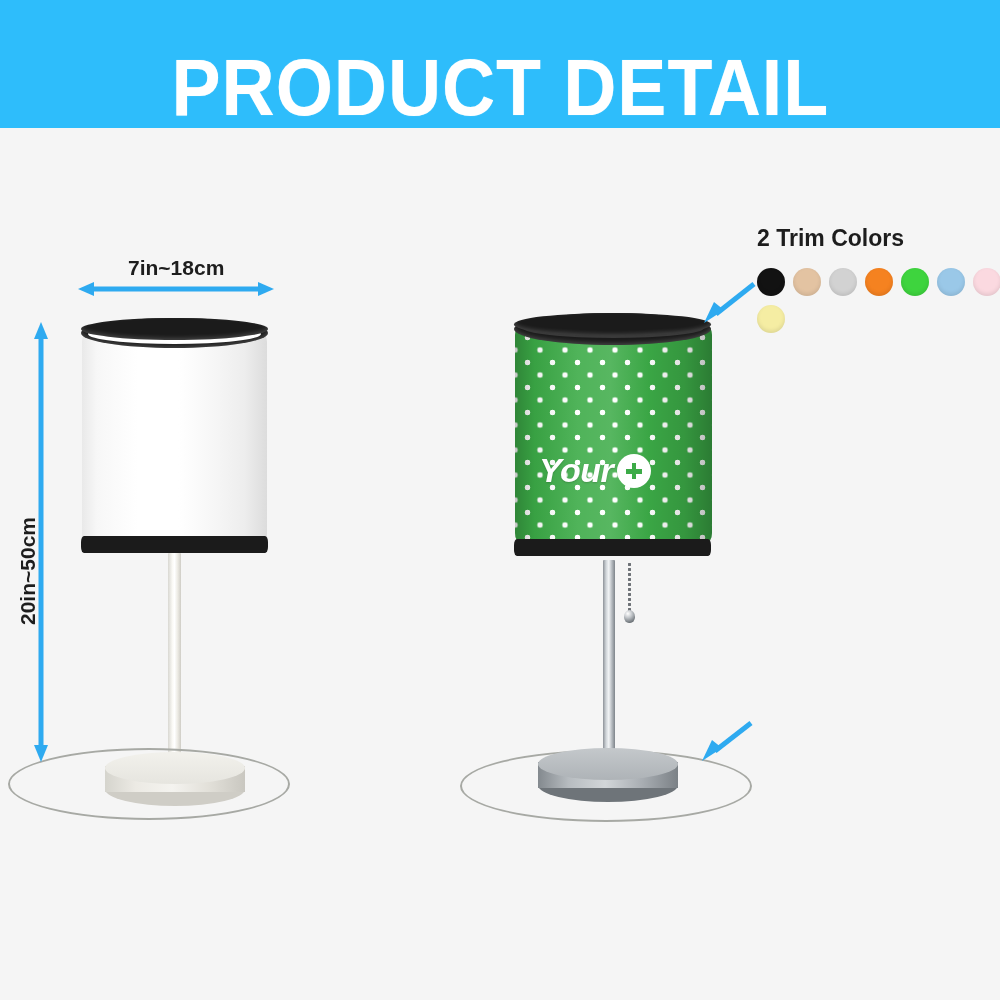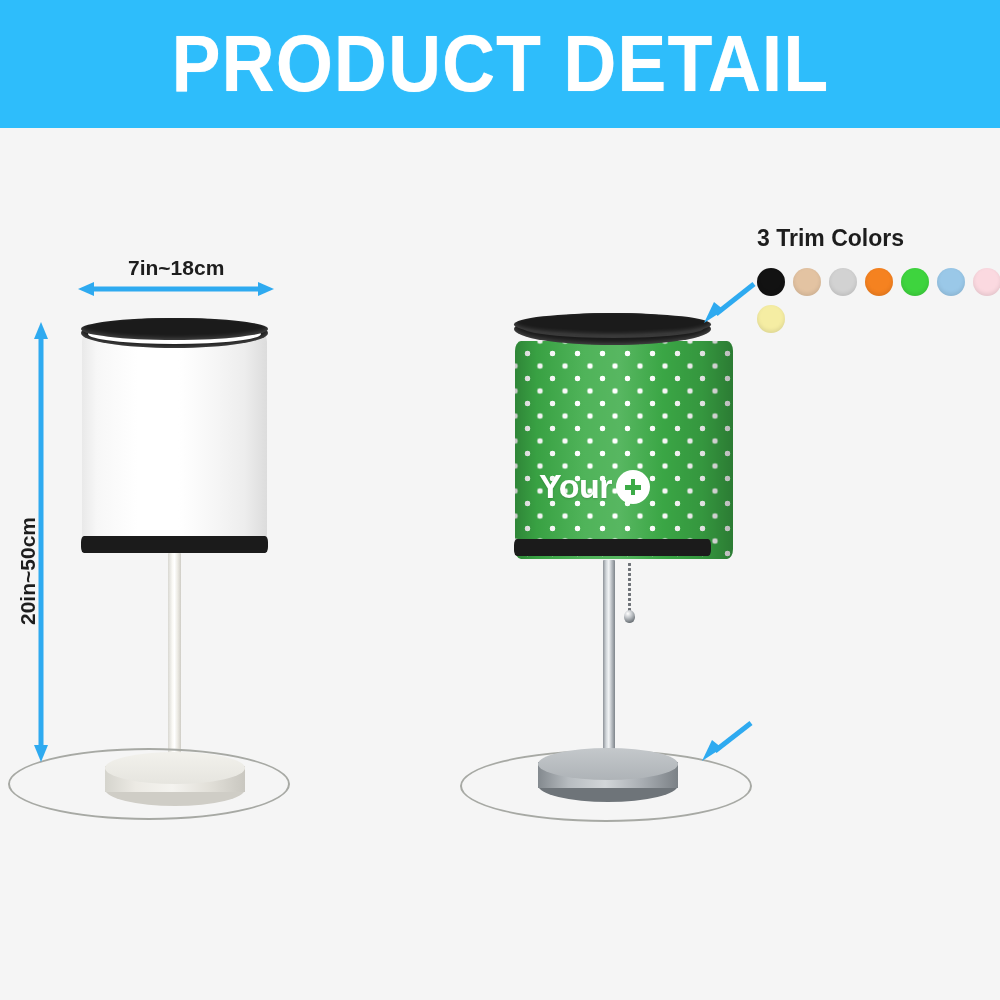--- a/index.html
+++ b/index.html
@@ -8,21 +8,21 @@
     background: #f5f5f5;
     font-family: "Liberation Sans", sans-serif;
     overflow: hidden;
   }
   #page { position: relative; width: 1000px; height: 1000px; background: #f5f5f5; }
 
   
   .banner {
     position: absolute; left: 0; top: 0; width: 1000px; height: 128px;
     background: #2ebdfb;
-    display: flex; align-items: center; justify-content: center;
+    display: flex; align-items: flex-end; justify-content: center;
   }
   .banner-title {
     color: #ffffff;
     font-family: "Liberation Sans Narrow", "Liberation Sans", sans-serif;
     font-weight: bold;
     font-size: 80px;
     letter-spacing: 1px;
     transform: scaleX(0.92);
     line-height: 1;
     text-shadow: 0 0 1px rgba(255,255,255,0.5);
@@ -223,21 +223,21 @@
   <div class="anno-text-vert" style="left:16px; top:625px;">20in~50cm</div>
   <svg class="arrow-svg" style="left:32px; top:322px;" width="18" height="440" viewBox="0 0 18 440">
     <line x1="9" y1="12" x2="9" y2="428" stroke="#2eaaf0" stroke-width="5"></line>
     <polygon points="9,0 2,17 16,17" fill="#2eaaf0"></polygon>
     <polygon points="9,440 2,423 16,423" fill="#2eaaf0"></polygon>
   </svg>
 
   <div class="lamp" style="left:440px; top:128px; width:340px; height:700px;">
 
     <div class="shade-wrap" style="left:75px; top:185px; width:195px; height:250px;">
-      <div class="shade-body shade-green" style="left:0; top:28px; width:218px; height:218px;">
+      <div class="shade-body shade-green" style="left:0; top:12px; width:197px; height:218px;font-style:italic;">
         <div class="shade-green-shade"></div>
         <div class="design-text" style="left:24px; top:128px;">
           <span>Your</span><span class="plus-badge"></span><br>
         </div>
       </div>
       <div class="trim-top" style="left:-1px; top:0; width:197px; height:32px;"></div>
       <div class="trim-top-inner" style="left:8px; top:5px; width:181px; height:20px; background:#3a3a3a;"></div>
       <div class="trim-top" style="left:-1px; top:0; width:197px; height:23px;"></div>
       <div class="trim-bottom" style="left:-1px; top:226px; width:197px; height:17px;"></div>
     </div>
@@ -250,21 +250,21 @@
     <div class="cord" style="left:20px; top:622px; width:292px; height:72px;"></div>
 
     <div class="base base-silver" style="left:98px; top:620px; width:140px; height:56px;">
       <div class="base-bottom" style="left:0; top:20px; width:140px; height:34px;"></div>
       <div class="base-side" style="left:0; top:14px; width:140px; height:26px;"></div>
       <div class="base-top" style="left:0; top:0; width:140px; height:32px;"></div>
     </div>
   </div>
 
   <div class="trim-colors" style="left:745px; top:225px; width:250px; height:120px;">
-    <div class="trim-title" style="left:12px; top:0;">3 Trim Colors</div>
+    <div class="trim-title" style="left:12px; top:0;">2 Trim Colors</div>
     <div class="swatch-row" style="left:12px; top:43px;">
       <div class="swatch" style="background:#121212;"></div>
       <div class="swatch" style="background:#e3c3a2;"></div>
       <div class="swatch" style="background:#d2d2d2;"></div>
       <div class="swatch" style="background:#f58220;"></div>
       <div class="swatch" style="background:#3ed43e;"></div>
       <div class="swatch" style="background:#9ac8e8;"></div>
       <div class="swatch" style="background:#fbd9e0;"></div>
 
     </div>

